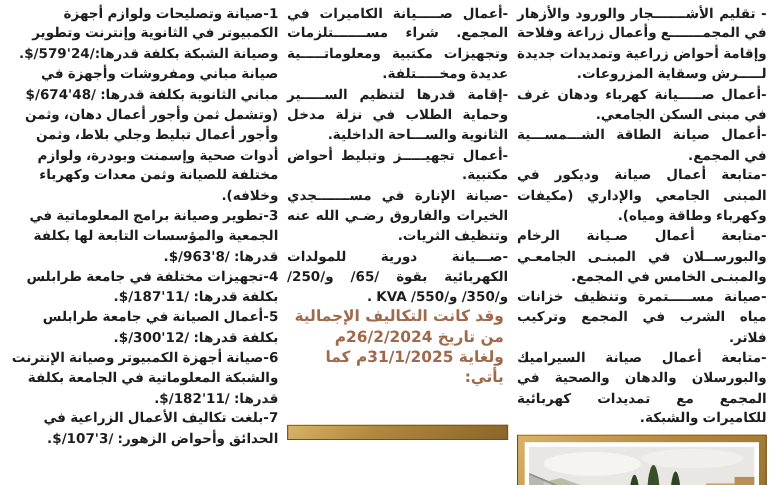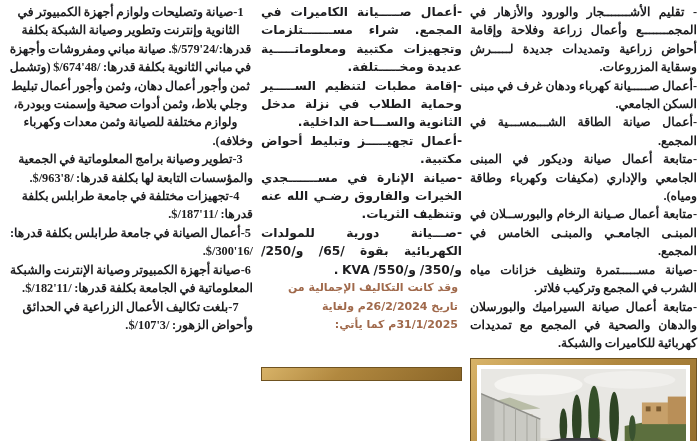--- a/index.html
+++ b/index.html
@@ -4,33 +4,33 @@
 <style>
   html,body{margin:0;padding:0;}
   body{width:700px;height:441px;overflow:hidden;background:#ffffff;}
   .page{
     width:700px;height:441px;box-sizing:border-box;
     direction:rtl;display:flex;gap:8px;
     padding:3px 3px 0 8px;background:#ffffff;
     font-family:"DejaVu Sans",sans-serif;
   }
   .col{box-sizing:border-box;}
-  .col-right{width:227px;font-family:Liberation Serif, serif;}
+  .col-right{width:227px;}
   .col-middle{width:201px;}
   .col-left{width:245px;}
   .item{
     margin:0;padding:0;
     font-size:12.3px;line-height:18.4px;font-weight:700;
     color:#1d1d1f;text-align:justify;text-align-last:right;
     word-spacing:-0.5px;
   }
-  .col-left .item{text-align:center;font-family:Liberation Serif, serif;}
+  .col-left .item{text-align:right;}
   .costs-intro{
     margin:0;padding:0 4px 0 0;
-    font-size:11px;line-height:18.4px;font-weight:700;
+    font-size:14px;line-height:18.4px;font-weight:700;
     color:#a0694b;text-align:right;
   }
   .photo-frame{
     background:linear-gradient(135deg,#d9b469 0%,#b1883f 40%,#8a6527 100%);
     box-shadow:inset 0 0 0 1px #6f5220;
     padding:7px;
   }
   .photo-frame-middle{margin-top:33px;}
   .photo-frame-right{margin-top:5px;}
   .photo-inner{background:#ffffff;padding:4px;}
@@ -79,33 +79,33 @@
           <polygon points="82,72 114,72 196,130 58,130" fill="#4a4a50" opacity="0.85"></polygon>
           <path d="M62,74 L62,96 L10,130" stroke="#d8d6ce" stroke-width="2" fill="none"></path>
           <path d="M122,70 L214,112" stroke="#8a744e" stroke-width="2" fill="none" opacity="0.7"></path>
         </svg>
       </div>
     </div>
   </div>
 
   <div class="col col-middle">
     <p class="item">-أعمال صـــــيانة الكاميرات في المجمع. شراء مســـــــتلزمات وتجهيزات مكتبية ومعلوماتـــــية عديدة ومخـــــتلفة.</p>
-    <p class="item">-إقامة مطبات لتنظيم الســـــير وحماية الطلاب في نزلة مدخل الثانوية والســـاحة الداخلية.</p>
+    <p class="item">-إقامة قدرها لتنظيم الســـــير وحماية الطلاب في نزلة مدخل الثانوية والســـاحة الداخلية.</p>
     <p class="item">-أعمال تجهيـــــز وتبليط أحواض مكتبية.</p>
     <p class="item">-صيانة الإنارة في مســـــــجدي الخيرات والفاروق رضـي الله عنه وتنظيف الثريات.</p>
     <p class="item">-صـــيانة دورية للمولدات الكهربائية بقوة /65/ و/250/ و/350/ و/550/ KVA .</p>
     <p class="costs-intro">وقد كانت التكاليف الإجمالية من تاريخ 26/2/2024م ولغاية 31/1/2025م كما يأتي:</p>
 
     <div class="photo-frame photo-frame-middle">
       
     </div>
   </div>
 
   <div class="col col-left">
     <p class="item">1-صيانة وتصليحات ولوازم أجهزة الكمبيوتر في الثانوية وإنترنت وتطوير وصيانة الشبكة بكلفة قدرها:/24'579/$. صيانة مباني ومفروشات وأجهزة في مباني الثانوية بكلفة قدرها: /48'674/$ (وتشمل ثمن وأجور أعمال دهان، وثمن وأجور أعمال تبليط وجلي بلاط، وثمن أدوات صحية وإسمنت وبودرة، ولوازم مختلفة للصيانة وثمن معدات وكهرباء وخلافه).</p>
     <p class="item">3-تطوير وصيانة برامج المعلوماتية في الجمعية والمؤسسات التابعة لها بكلفة قدرها: /8'963/$.</p>
     <p class="item">4-تجهيزات مختلفة في جامعة طرابلس بكلفة قدرها: /11'187/$.</p>
-    <p class="item">5-أعمال الصيانة في جامعة طرابلس بكلفة قدرها: /16'300/$.</p>
+    <p class="item">5-أعمال الصيانة في جامعة طرابلس بكلفة قدرها: /12'300/$.</p>
     <p class="item">6-صيانة أجهزة الكمبيوتر وصيانة الإنترنت والشبكة المعلوماتية في الجامعة بكلفة قدرها: /11'182/$.</p>
     <p class="item">7-بلغت تكاليف الأعمال الزراعية في الحدائق وأحواض الزهور: /3'107/$.</p>
   </div>
 
 </div>
 
 </body></html>

